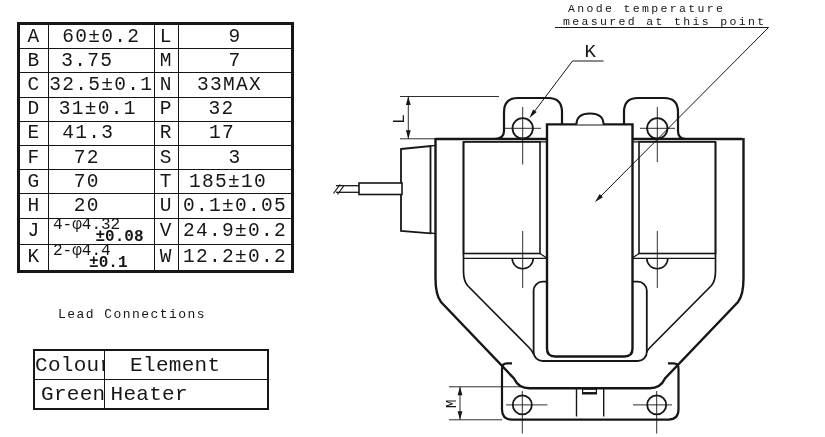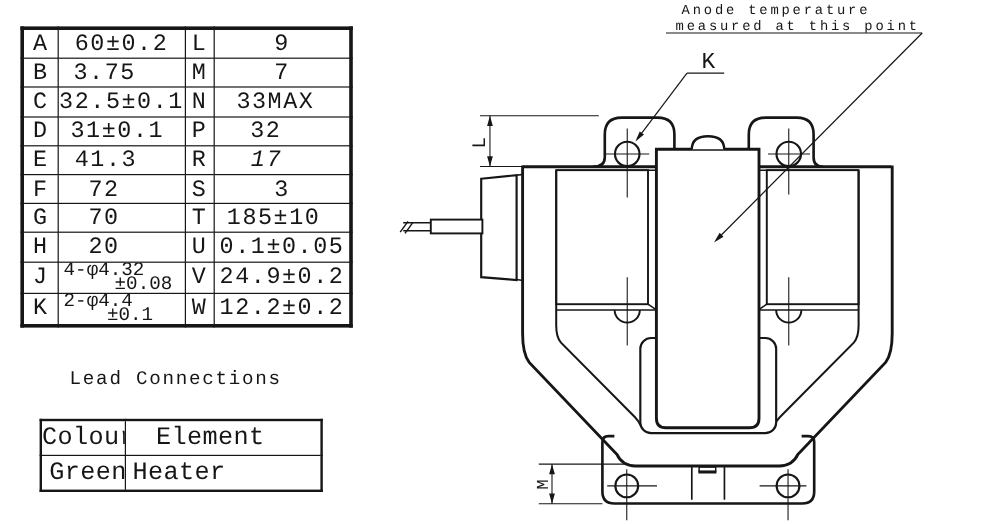--- a/index.html
+++ b/index.html
@@ -6,22 +6,22 @@
   #page{position:relative;width:825px;height:437px;background:#fff;overflow:hidden;filter:blur(0.3px);
         font-family:"Liberation Mono", monospace;color:#161616;}
   table{border-collapse:collapse;table-layout:fixed;}
   td{padding:0;text-align:center;vertical-align:middle;overflow:hidden;}
   #mainTable{position:absolute;left:17px;top:22px;width:275px;
       font-size:19.5px;letter-spacing:1.3px;}
   #mainTable td{border:1.6px solid #161616;height:23.2px;}
   #mainTable{border:3px solid #161616;}
   .jk{font-size:16px;line-height:12.5px;letter-spacing:0px;}
   .jk .l1{display:block;text-align:left;padding-left:4px;}
-  .jk .l2{display:block;text-align:right;padding-right:10px;}
-  #leadTitle{position:absolute;left:58px;top:307px;font-size:16px;letter-spacing:1.45px;}
+  .jk .l2{display:block;text-align:right;padding-right:10px;font-weight:bold;}
+  #leadTitle{position:absolute;left:58px;top:307px;font-size:13px;letter-spacing:1.45px;}
   #leadTable{position:absolute;left:33px;top:349px;width:234px;height:61px;
       font-size:21px;letter-spacing:0.3px;border:2.6px solid #161616;}
   #leadTable td{border:1.4px solid #161616;height:19px;}
   .la{text-align:left;padding-left:6px;}
   svg{position:absolute;left:0;top:0;}
   svg text{font-family:"Liberation Mono", monospace;fill:#161616;}
 </style>
 </head>
 <body>
 <div id="page">
@@ -55,21 +55,21 @@
  <tr>
           <td>D</td>
           <td style="padding-right:7px;">31±0.1</td>
           <td>P</td>
           <td style="padding-right:27px;">32</td>
         </tr>
  <tr>
           <td>E</td>
           <td style="padding-right:26px;margin-top:32px;">41.3</td>
           <td>R</td>
-          <td style="padding-right:26px;font-style:italic;">17</td>
+          <td style="padding-right:26px;">17</td>
         </tr>
  <tr>
           <td>F</td>
           <td style="padding-right:29px;font-family:Liberation Mono, monospace;">72</td>
           <td>S</td>
           <td>3</td>
         </tr>
  <tr>
           <td>G</td>
           <td style="padding-right:29px;">70</td>

